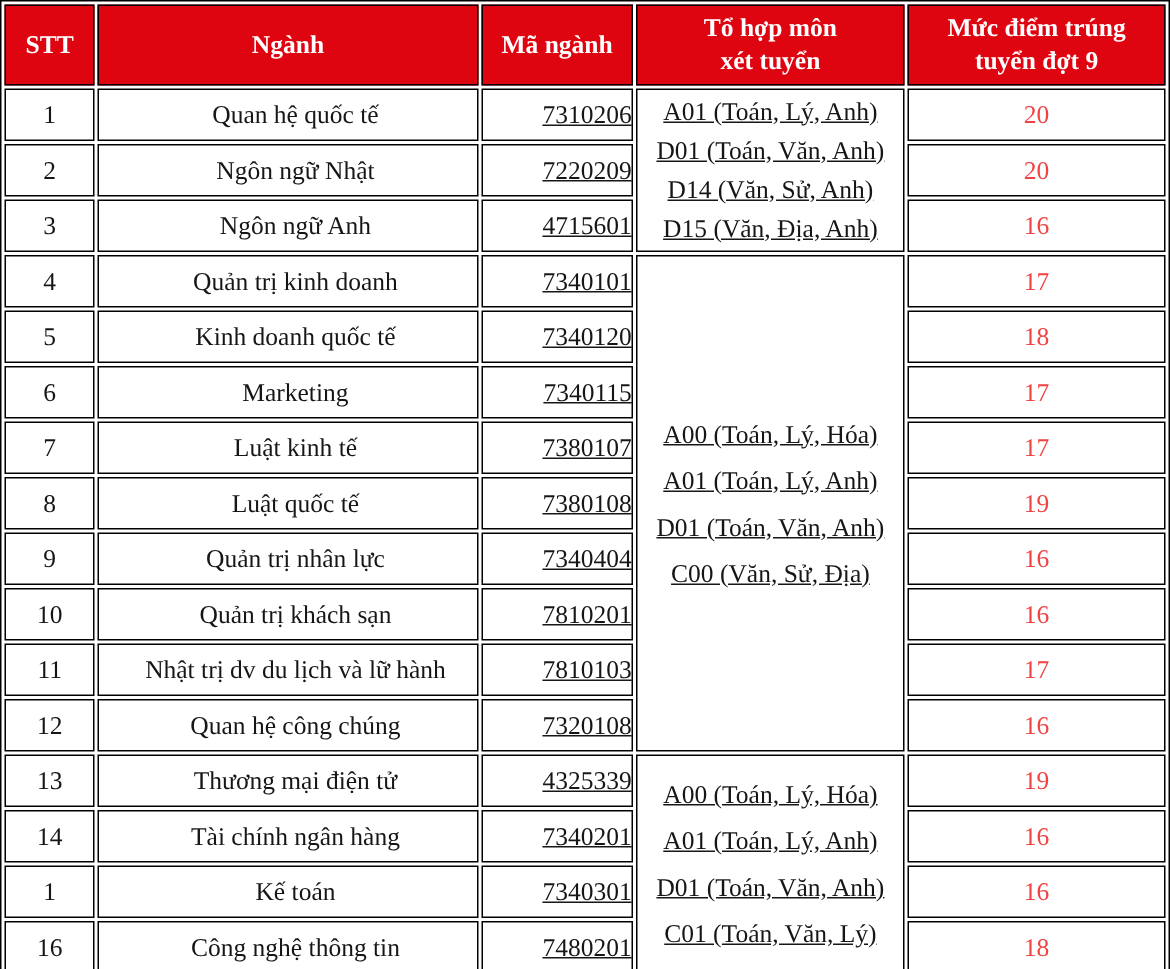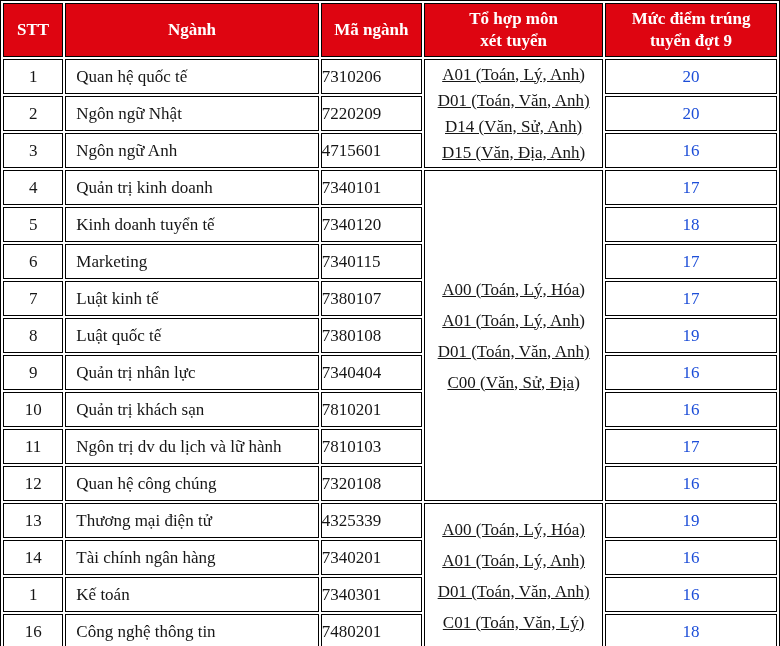--- a/index.html
+++ b/index.html
@@ -33,26 +33,26 @@
   td {
     border: 1px solid #000;
     font-size: 17px;
     color: #161616;
     height: 33px;
     vertical-align: middle;
     padding: 0;
     background: #ffffff;
   }
   td.stt   { text-align: center; }
-  td.nganh { text-align: left; padding-left: 10px; }
-  td.ma    { text-align: left; }
+  td.nganh { text-align: center; padding-left: 10px; }
+  td.ma    { text-align: right; text-decoration: underline; }
   td.combo { text-align: center; text-decoration: underline; }
   td.combo .line { line-height: 26px; white-space: nowrap; }
   td.combo.g2 .line, td.combo.g3 .line { line-height: 31px; }
-  td.diem  { text-align: center; color: #1d4ed8; }
+  td.diem  { text-align: center; color: #ef4444; }
 </style>
 </head>
 <body>
 
 <div class="wrap">
   <table>
     <colgroup>
       <col class="c1">
         <col class="c2">
         <col class="c3">
@@ -106,21 +106,21 @@
         <td class="combo g2" rowspan="9">
           <div class="line">A00 (Toán, Lý, Hóa)</div>
           <div class="line">A01 (Toán, Lý, Anh)</div>
           <div class="line">D01 (Toán, Văn, Anh)</div>
           <div class="line">C00 (Văn, Sử, Địa)</div>
         </td>
         <td class="diem">17</td>
       </tr>
       <tr>
         <td class="stt">5</td>
-        <td class="nganh">Kinh doanh tuyển tế</td>
+        <td class="nganh">Kinh doanh quốc tế</td>
         <td class="ma">7340120</td>
         <td class="diem">18</td>
       </tr>
       <tr>
         <td class="stt">6</td>
         <td class="nganh">Marketing</td>
         <td class="ma">7340115</td>
         <td class="diem">17</td>
       </tr>
       <tr>
@@ -142,21 +142,21 @@
         <td class="diem">16</td>
       </tr>
       <tr>
         <td class="stt">10</td>
         <td class="nganh">Quản trị khách sạn</td>
         <td class="ma">7810201</td>
         <td class="diem">16</td>
       </tr>
       <tr>
         <td class="stt">11</td>
-        <td class="nganh">Ngôn trị dv du lịch và lữ hành</td>
+        <td class="nganh">Nhật trị dv du lịch và lữ hành</td>
         <td class="ma">7810103</td>
         <td class="diem">17</td>
       </tr>
       <tr>
         <td class="stt">12</td>
         <td class="nganh">Quan hệ công chúng</td>
         <td class="ma">7320108</td>
         <td class="diem">16</td>
       </tr>
       <tr>

